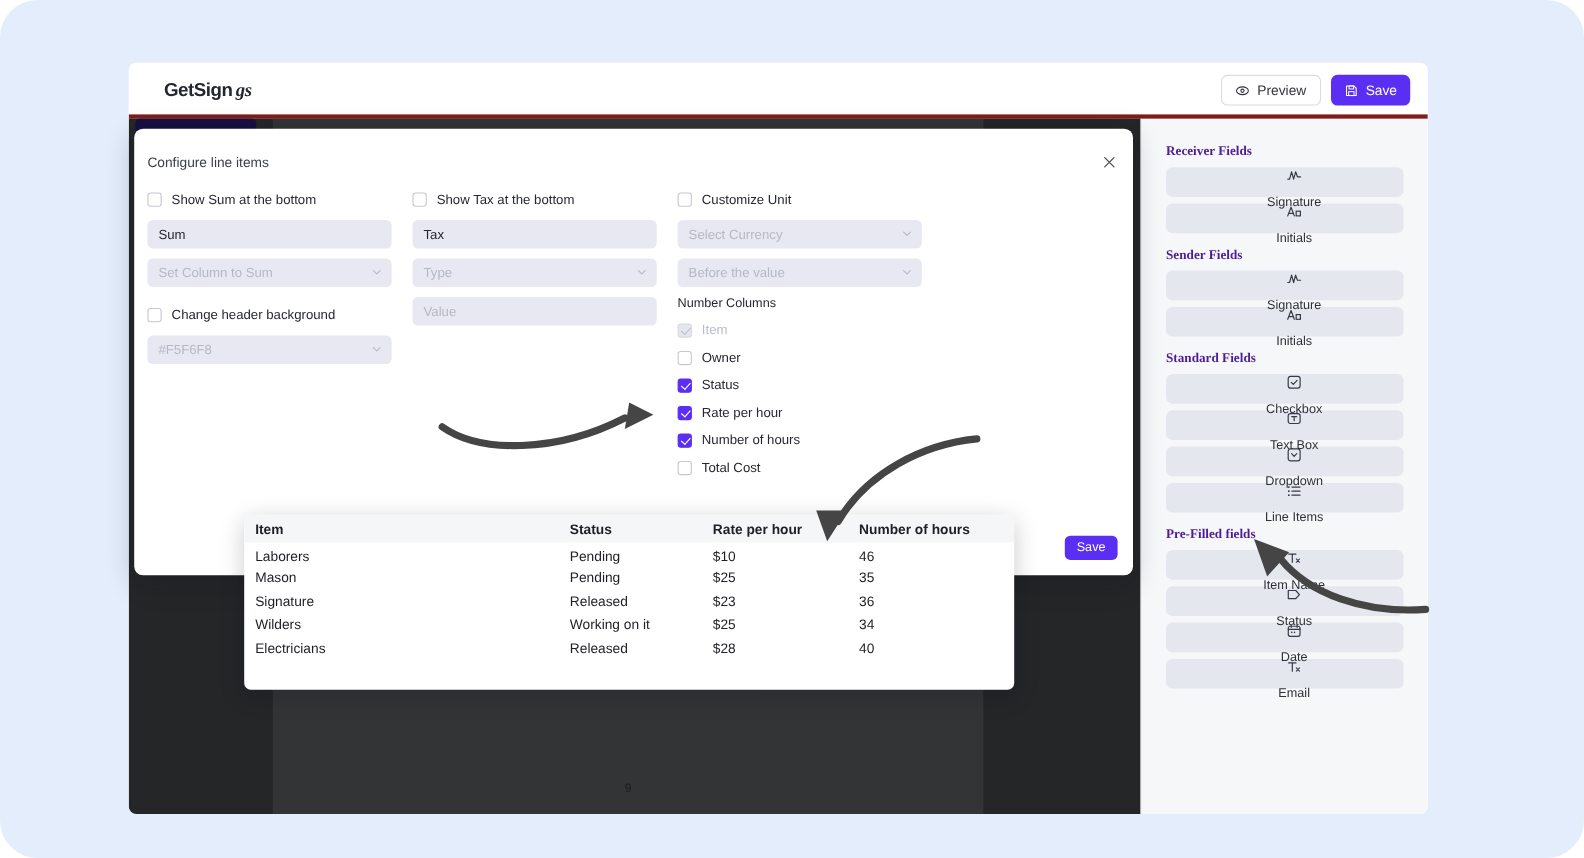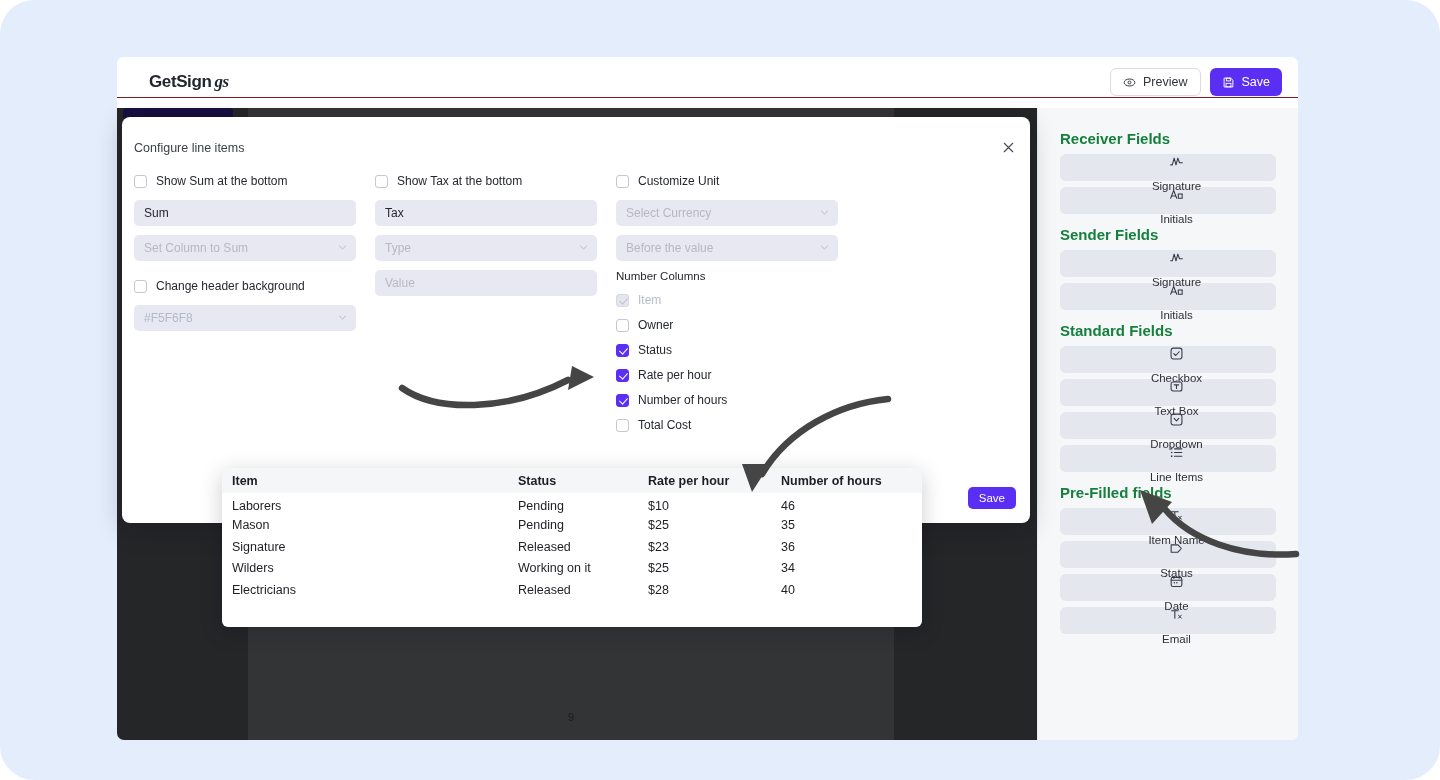--- a/index.html
+++ b/index.html
@@ -24,23 +24,23 @@
     position: absolute; left: 117px; top: 57px;
     width: 1181px; height: 683px;
     background: #ffffff;
     border-radius: 7px;
     overflow: hidden;
   }
 
   
   #app-header {
     position: absolute; left: 0; top: 0;
-    width: 1181px; height: 41px;
+    width: 1181px; height: 51px;
     background: #ffffff;
-    border-bottom: 1px solid #7f1d1d;
+    border-bottom: 4px solid #7f1d1d;
   }
   #brand {
     position: absolute; left: 32px; top: 15px;
     font-size: 17px; font-weight: 700; color: #23262e;
     letter-spacing: -0.4px;
   }
   #brand .mark {
     font-family: "Liberation Serif", serif;
     font-style: italic; font-weight: 700;
     font-size: 17px; margin-left: 3px;
@@ -103,22 +103,23 @@
 
   
   #sidebar {
     position: absolute; left: 920px; top: 51px;
     width: 261px; height: 632px;
     background: #f6f7f9;
     border-left: 1px solid #ebedf2;
     padding: 22px 22px 0 22px;
   }
   .side-group-title {
-    font-size: 15px; font-weight: 700; color: #15803d;
+    font-size: 12px; font-weight: 700; color: #4c1d95;
     margin: 12px 0 7px 0;
+    font-family: Liberation Serif, serif;
   }
   .side-group-title:first-child { margin-top: 0; }
   .field-pill {
     display: flex; align-items: center; gap: 11px;
     height: 27px; margin-bottom: 6px;
     background: #e5e7ef; border-radius: 6px;
     padding: 0 0 0 17px;
     font-size: 11.5px; color: #2d3039;
     cursor: pointer;
     flex-direction: column;

